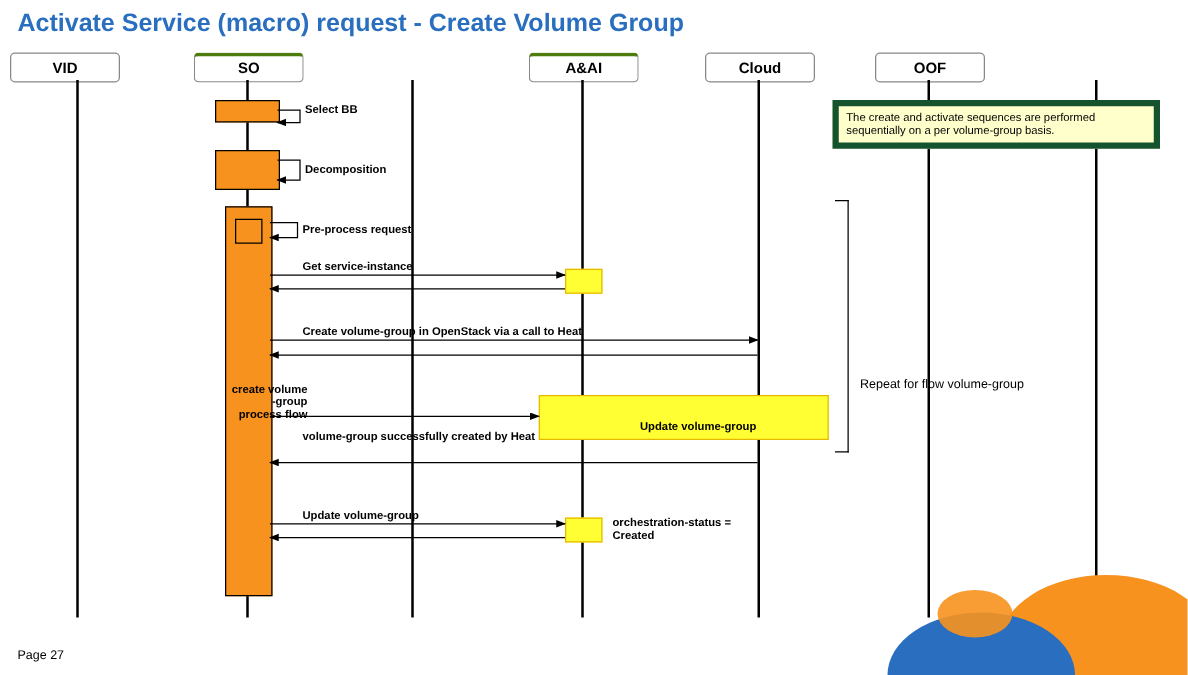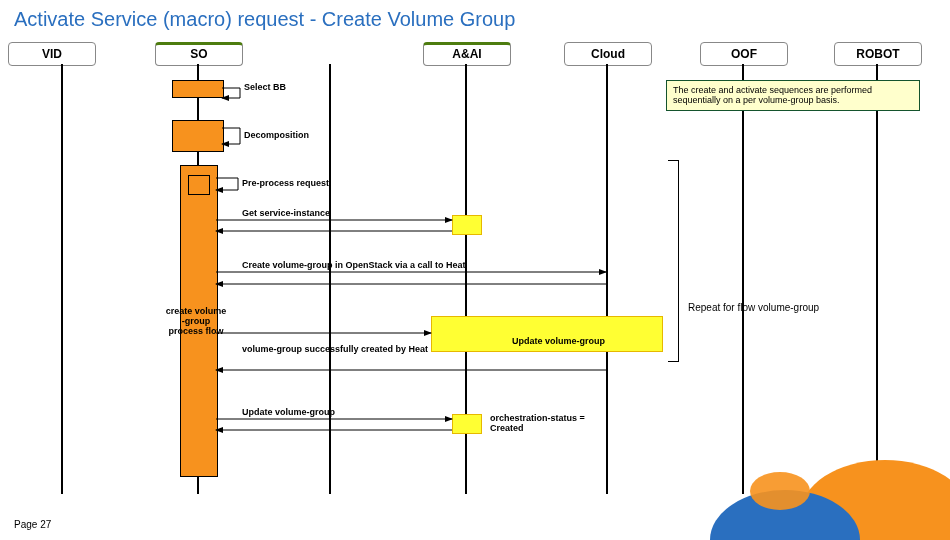--- a/index.html
+++ b/index.html
@@ -1,47 +1,46 @@
 <!DOCTYPE html>
 <html><head>
 <meta charset="utf-8">
 <style>
   html,body{margin:0;padding:0;font-family:Arial,Helvetica,sans-serif;background:#fff;color:#000}
   .page{position:relative;width:950px;height:540px;overflow:hidden}
-  .title{position:absolute;left:14px;top:8px;font-size:20px;font-weight:normal;color:#2a6fbf}
+  .title{position:absolute;left:14px;top:8px;font-size:20px;font-weight:bold;color:#2a6fbf}
   .lane-head{position:absolute;top:42px;width:86px;height:22px;border:1px solid #888;border-radius:4px;background:#fff;text-align:center;font-size:12px;font-weight:bold;line-height:22px}
   .lane-head.accent{border-top:3px solid #4d7c0f;height:20px;line-height:18px}
   .lifeline{position:absolute;top:64px;width:2px;height:430px;background:#000}
   .exec{position:absolute;background:#f7921e;border:1px solid #000}
   .msg-lbl{position:absolute;font-size:9px;font-weight:bold;white-space:nowrap}
   .msg-lbl.multi{white-space:normal;line-height:1.1}
-  .box-lbl{position:absolute;font-size:9px;font-weight:bold;text-align:center;line-height:1.1}
+  .box-lbl{position:absolute;font-size:9px;font-weight:bold;text-align:right;line-height:1.1}
   .yellow-box{position:absolute;background:#ffff33;border:1px solid #e6b800}
-  .note-box{position:absolute;background:#ffffcc;border:1px solid #14532d;font-size:9px;padding:4px 6px;line-height:1.15}
+  .note-box{position:absolute;background:#ffffcc;border:5px solid #14532d;font-size:9px;padding:4px 6px;line-height:1.15}
   .repeat-brk{position:absolute;border-top:1px solid #000;border-bottom:1px solid #000;border-right:1px solid #000;width:10px}
   .repeat-lbl{position:absolute;font-size:10px;color:#000;white-space:nowrap}
   .footer{position:absolute;left:14px;bottom:10px;font-size:10px}
   .cloud{position:absolute;border-radius:50%}
   .cloud.orange{background:#f7921e}
   .cloud.blue{background:#2a6fbf}
   svg.arrow{position:absolute;overflow:visible;pointer-events:none}
 </style>
 </head>
 <body>
 
 <div class="page">
 
   <div class="title">Activate Service (macro) request - Create Volume Group</div>
 
   <div class="lane-head" style="left:8px">VID</div>
   <div class="lane-head accent" style="left:155px">SO</div>
   <div class="lane-head accent" style="left:423px">A&amp;AI</div>
   <div class="lane-head" style="left:564px">Cloud</div>
   <div class="lane-head" style="left:700px">OOF</div>
-  <div class="lane-head" style="left:834px">ROBOT</div>
 
   <div class="lifeline" style="left:61px"></div>
   <div class="lifeline" style="left:197px"></div>
   <div class="lifeline" style="left:329px"></div>
   <div class="lifeline" style="left:465px"></div>
   <div class="lifeline" style="left:606px"></div>
   <div class="lifeline" style="left:742px"></div>
   <div class="lifeline" style="left:876px"></div>
 
   <div class="exec" style="left:172px;top:80px;width:50px;height:16px"></div>

